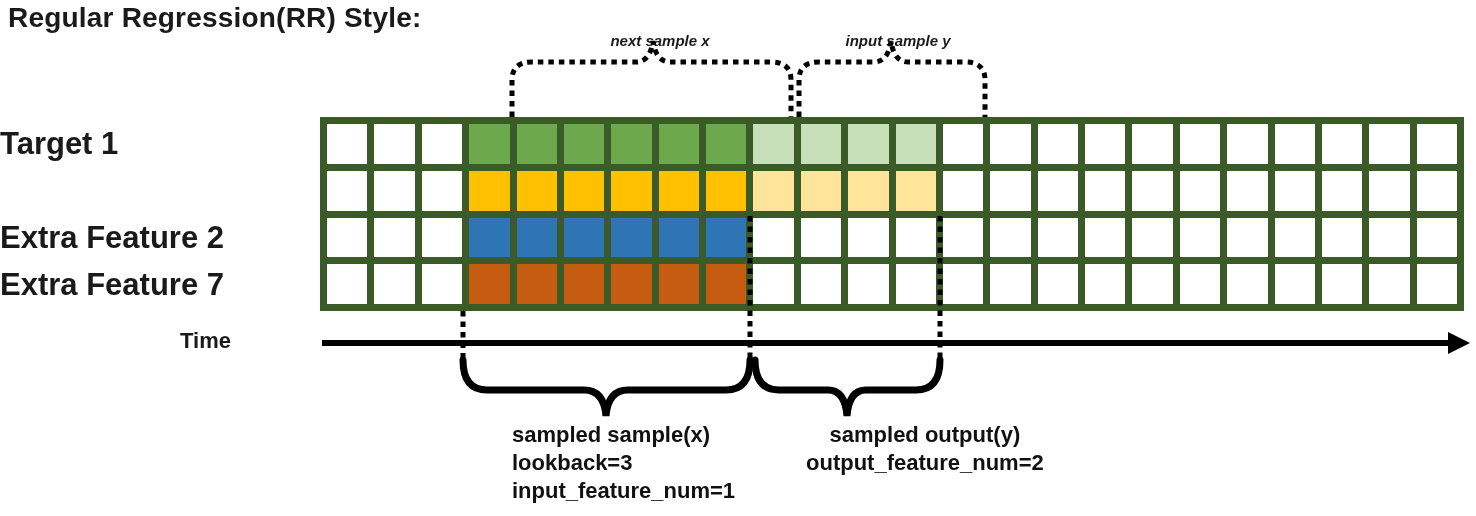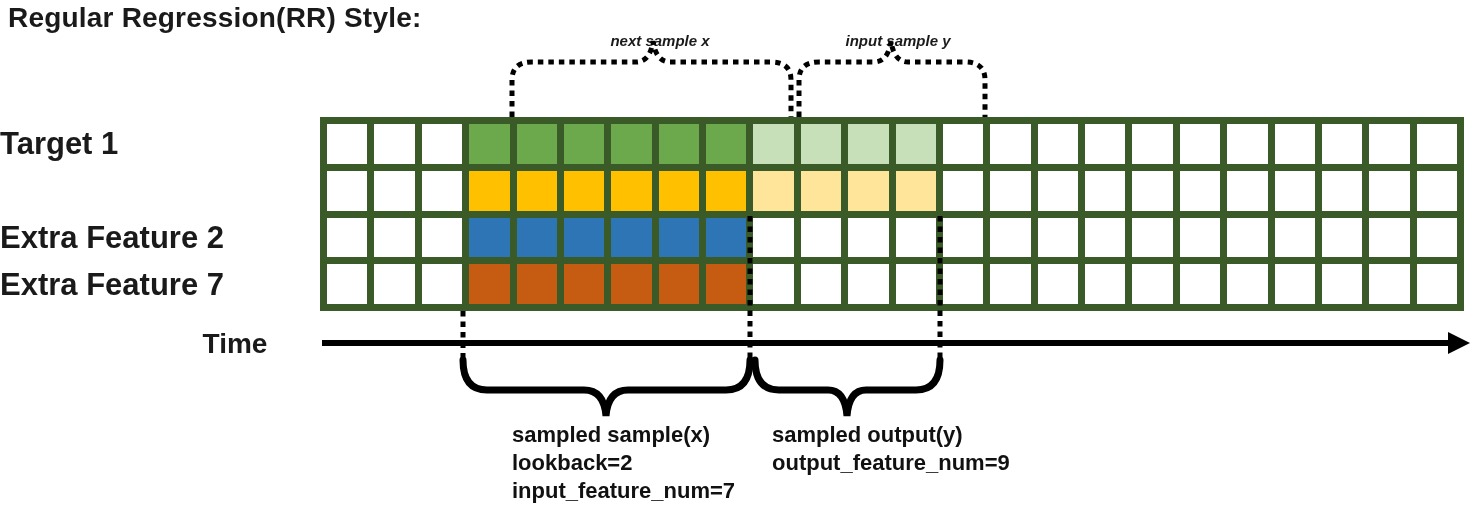--- a/index.html
+++ b/index.html
@@ -23,28 +23,28 @@
     gap:7px; padding:7px; box-sizing:border-box;
   }
   .cell { background:#ffffff; }
   .row-label {
     position:absolute; left:0; width:311px; height:47px; line-height:47px;
     text-align:left; font-weight:700; font-size:31px; white-space:nowrap;
   }
   .rl0 { top:120px; } .rl1 { top:167px; } .rl2 { top:214px; } .rl3 { top:261px; }
   .time-label {
     position:absolute; left:180px; width:110px; top:328px;
-    font-weight:700; font-size:28px; text-align:center;
+    font-weight:700; font-size:22px; text-align:left;
   }
   .anno {
     position:absolute; top:421px; font-size:22px; font-weight:600;
     line-height:28px; white-space:nowrap; color:#111111;
   }
   .anno-in  { left:512px; }
-  .anno-out { left:772px; }
+  .anno-out { left:806px;text-align:center; }
   .overlay {
     position:absolute; left:0; top:0; width:1476px; height:516px;
     pointer-events:none;
   }
 </style>
 </head>
 <body>
 
 <div class="canvas">
 
@@ -153,26 +153,26 @@
       <div class="cell" style="background: rgb(255, 255, 255);"></div>
       <div class="cell" style="background: rgb(255, 255, 255);"></div>
       <div class="cell" style="background: rgb(255, 255, 255);"></div>
       <div class="cell" style="background: rgb(255, 255, 255);"></div>
     </div>
 
   <div class="time-label">Time</div>
 
   <div class="anno anno-in">
     <div>sampled sample(x)</div>
-    <div>lookback=2</div>
-    <div>input_feature_num=7</div>
+    <div>lookback=3</div>
+    <div>input_feature_num=1</div>
   </div>
   <div class="anno anno-out">
     <div>sampled output(y)</div>
-    <div>output_feature_num=9</div>
+    <div>output_feature_num=2</div>
   </div>
 
   <svg class="overlay" viewBox="0 0 1476 516">
 
     <path d="M 512 117 L 512 80 Q 512 62 532 62 L 636 62 Q 650 62 653 41 Q 656 62 670 62 L 771 62 Q 791 62 791 80 L 791 117" fill="none" stroke="#000000" stroke-width="5" stroke-dasharray="5.5 5"></path>
 
     <path d="M 799 117 L 799 80 Q 799 62 819 62 L 874 62 Q 888 62 891 41 Q 894 62 908 62 L 965 62 Q 985 62 985 80 L 985 117" fill="none" stroke="#000000" stroke-width="5" stroke-dasharray="5.5 5"></path>
 
     <line x1="463" y1="311" x2="463" y2="372" stroke="#000000" stroke-width="5" stroke-dasharray="5.5 5"></line>
     <line x1="750" y1="216" x2="750" y2="372" stroke="#000000" stroke-width="5" stroke-dasharray="5.5 5"></line>

